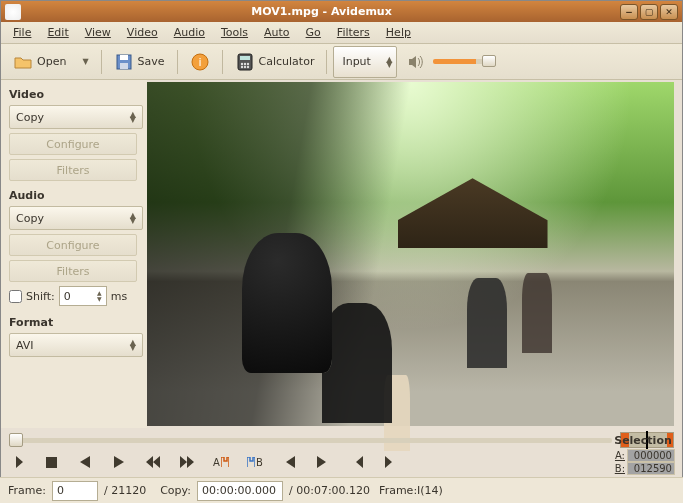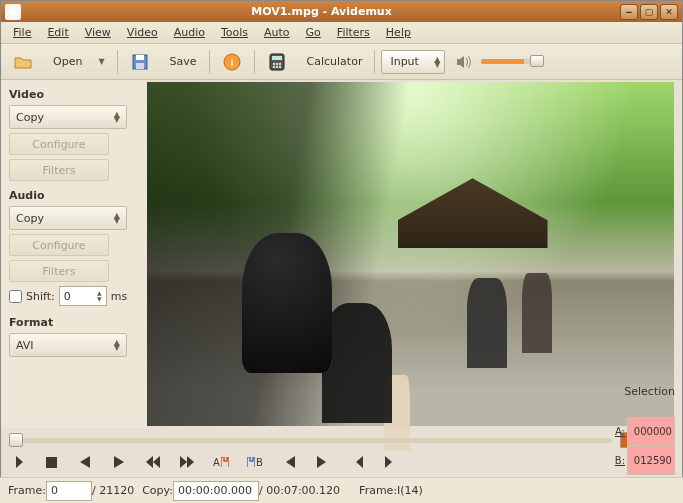--- a/index.html
+++ b/index.html
@@ -4,58 +4,58 @@
 <style>
 * { box-sizing: border-box; margin: 0; padding: 0; font-family: "DejaVu Sans", Arial, sans-serif; }
 body { background: #e8e0d4; font-size: 11px; color: #3a352d; width: 683px; height: 503px; overflow: hidden; border: 1px solid #888; }
 .titlebar { background: linear-gradient(#d2853f, #a8632f); height: 21px; display: flex; align-items: center; padding: 0 4px; color: #fff; font-weight: bold; }
 .titlebar .left-ico { width: 16px; height: 16px; background: radial-gradient(circle,#fff,#eee); border-radius: 2px; margin-right: 4px; }
 .titlebar .title { flex: 1; text-align: center; }
 .titlebar .wbtn { width: 18px; height: 16px; background: linear-gradient(#e8c9a0,#c88f50); border: 1px solid #7a5428; border-radius: 3px; margin-left: 2px; display: flex; align-items: center; justify-content: center; font-size: 9px; color: #3b2a15; }
 .menubar { background: linear-gradient(#f0ead8,#e5decd); height: 22px; display: flex; align-items: center; padding: 0 4px; border-bottom: 1px solid #c7bfa6; }
 .menubar span { padding: 2px 8px; text-decoration: underline; text-decoration-thickness: 0.5px; text-underline-offset: 1px; }
 .toolbar { background: linear-gradient(#f0ead8,#e5decd); height: 36px; display: flex; align-items: center; padding: 0 6px; gap: 4px; border-bottom: 1px solid #c7bfa6; }
-.toolbtn2, .toolbtn { display: flex; align-items: center; gap: 20px; padding: 3px 6px; border-radius: 2px; }
+.toolbtn2, .toolbtn { display: flex; align-items: center; gap: 4px; padding: 3px 6px; border-radius: 2px; }
 .ico { width: 20px; height: 20px; display: inline-flex; align-items: center; justify-content: center; }
 .sep { width: 1px; height: 24px; background: #c1b89f; margin: 0 2px; }
-.inputsel { height: 24px; background: linear-gradient(#fff,#e8e0cf); border: 1px solid #b5ad93; border-radius: 2px; display: flex; align-items: center; padding: 0 4px 0 8px; width: 64px; justify-content: space-between; }
+.inputsel { height: 32px; background: linear-gradient(#fff,#e8e0cf); border: 1px solid #b5ad93; border-radius: 2px; display: flex; align-items: center; padding: 0 4px 0 8px; width: 64px; justify-content: space-between; }
 .chev { font-size: 8px; color: #6a6350; }
 .speaker { width: 18px; height: 18px; margin-left: 6px; }
 .volslider { width: 62px; height: 5px; background: linear-gradient(90deg,#f2933a 70%,#d8d0bb 70%); border-radius: 2px; position: relative; margin-left: 4px; }
 .volslider .thumb { position: absolute; right: -1px; top: -4px; width: 14px; height: 12px; background: linear-gradient(#fff,#e0d8c4); border: 1px solid #a59c83; border-radius: 2px; }
 .mainarea { display: flex; height: 348px; }
 .sidebar { width: 146px; background: #eee7d7; padding: 6px 8px 0; }
 .sidebar .sectlabel { font-weight: bold; margin-top: 2px; margin-bottom: 4px; }
-.combo { width: 118px; height: 24px; background: linear-gradient(#fbf7ec,#e5decd); border: 1px solid #c3bba1; border-radius: 2px; display: flex; align-items: center; padding: 0 6px; justify-content: space-between; margin-bottom: 4px; }
-.flatbtn { width: 100px; height: 22px; background: linear-gradient(#efe9d8,#e5decd); border: 1px solid #d2cab1; border-radius: 2px; display: flex; align-items: center; justify-content: center; color: #aca488; margin-bottom: 4px; }
+.combo { width: 134px; height: 24px; background: linear-gradient(#fbf7ec,#e5decd); border: 1px solid #c3bba1; border-radius: 2px; display: flex; align-items: center; padding: 0 6px; justify-content: space-between; margin-bottom: 4px; }
+.flatbtn { width: 128px; height: 22px; background: linear-gradient(#efe9d8,#e5decd); border: 1px solid #d2cab1; border-radius: 2px; display: flex; align-items: center; justify-content: center; color: #aca488; margin-bottom: 4px; }
 .shiftrow { display: flex; align-items: center; gap: 4px; margin-top: 2px; }
 .shiftrow input[type=checkbox] { width: 13px; height: 13px; }
 .spinbox { width: 48px; height: 20px; border: 1px solid #b5ad93; background: #fff; display: flex; align-items: center; padding: 0 4px; }
 .spinarrows { display: flex; flex-direction: column; font-size: 6px; line-height: 6px; margin-left: auto; color: #6a6350; }
 .preview { flex: 1; background: #222; position: relative; margin: 2px 8px 2px 0; }
 .preview-img { position: absolute; inset: 0; background:
   linear-gradient(100deg, rgba(0,0,0,0.65) 0%, rgba(0,0,0,0.55) 28%, rgba(0,0,0,0.0) 45%),
   radial-gradient(ellipse 70% 120% at 50% 0%, rgba(240,255,220,0.9), rgba(50,90,30,0.0) 60%),
   linear-gradient(180deg, #9fd76b 0%, #5e963a 35%, #b8b8a0 55%, #8a8674 58%, #b9b6a8 90%),
   #6a8a52; }
 .preview-img::before { content:""; position:absolute; right:24%; top:28%; width:150px; height:70px; background:linear-gradient(#4a3a24,#2e2416); clip-path: polygon(0 60%,50% 0,100% 60%,100% 100%,0 100%); }
 .preview-img::after { content:""; position:absolute; left:18%; top:44%; width:90px; height:140px; background: radial-gradient(circle at 40% 20%, #2b2b2b, #0a0a0a); border-radius: 40% 40% 10% 10%; box-shadow: 70px 60px 0 -10px rgba(20,20,20,0.9), 200px 20px 0 -25px rgba(40,40,40,0.85), 250px 10px 0 -30px rgba(60,50,45,0.8), 110px 110px 0 -32px rgba(230,215,190,0.9); }
 .scrubrow { padding: 4px 8px; display: flex; align-items: center; }
 .scrubtrack { flex: 1; height: 5px; background: #d8d0bb; border-radius: 2px; position: relative; margin-right: 8px; }
 .scrubtrack .sthumb { position: absolute; left: 0; top: -5px; width: 14px; height: 14px; background: linear-gradient(#fff,#e0d8c4); border: 1px solid #a59c83; border-radius: 2px; }
 .ministrip { width: 54px; height: 16px; background: linear-gradient(90deg,#e05f1a 0 8px,#c3bca4 8px 46px,#e05f1a 46px); border: 1px solid #a59c83; position: relative; }
 .ministrip::after { content:""; position:absolute; left:25px; top:-2px; width:2px; height:20px; background:#000; }
 .transport { padding: 2px 8px 6px; display: flex; align-items: center; gap: 18px; }
 .tbtn { width: 16px; height: 16px; display: flex; align-items: center; justify-content: center; color: #403a2e; }
 .selpane { position: absolute; right: 8px; bottom: 28px; width: 64px; }
-.selpane .sellbl { font-weight: normal; text-align: right; margin-bottom: 19px; }
+.selpane .sellbl { font-weight: bold; text-align: center; margin-bottom: 2px; }
 .selrow { display: flex; justify-content: flex-end; align-items: center; gap: 2px; font-size: 10px; }
 .selrow .k { text-decoration: underline; }
-.selval { width: 48px; text-align: right; background: #fca5a5; border: 1px solid #cbc2a9; padding: 8px 2px; }
-.status { position: absolute; bottom: 0; left: 0; right: 0; height: 26px; background: #eee7d7; display: flex; align-items: center; padding: 12px 8px; border-top: 1px solid #d2cab1; }
+.selval { width: 48px; text-align: right; background: #a3a3a3; border: 1px solid #cbc2a9; padding: 0 2px; }
+.status { position: absolute; bottom: 0; left: 0; right: 0; height: 26px; background: #eee7d7; display: flex; align-items: center; padding: 12px 8px; gap: 6px; border-top: 1px solid #d2cab1; }
 .fld { height: 20px; background: #fff; border: 1px solid #b5ad93; padding: 0 4px; display: flex; align-items: center; }
 svg { display: block; }
 .markbtn { display: flex; align-items: center; font-size: 10px; gap: 1px; }
 </style>
 </head>
 <body>
 
 <div class="titlebar">
   <div class="left-ico"></div>
   <div class="title">MOV1.mpg - Avidemux</div>
@@ -283,14 +283,14 @@
   <span>Frame:</span>
   <div class="fld" style="width:46px">
       <span>0</span>
     </div>
   <span>/ 21120</span>
   <span style="margin-left:8px">Copy:</span>
   <div class="fld" style="width:86px">
       <span>00:00:00.000</span>
     </div>
   <span>/ 00:07:00.120</span>
-  <span style="margin-left:19px">Frame:I(14)</span>
+  <span style="margin-left:3px">Frame:I(14)</span>
 </div>
 
 </body></html>

